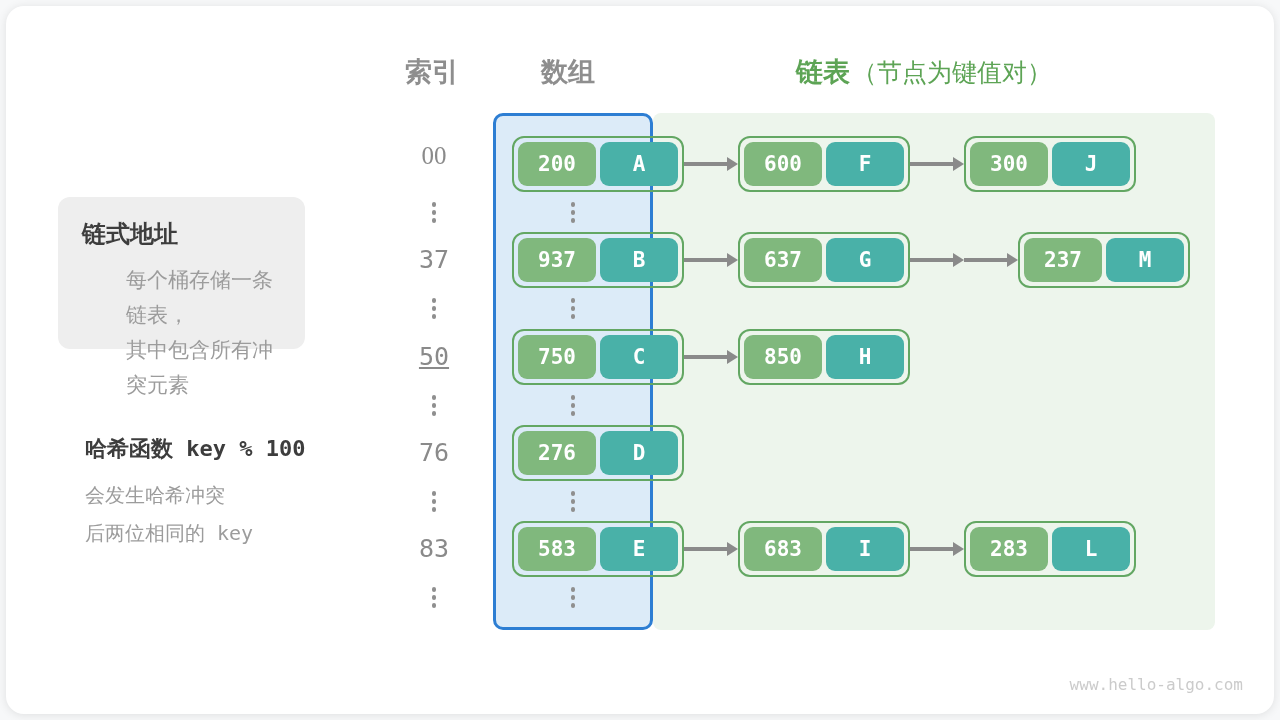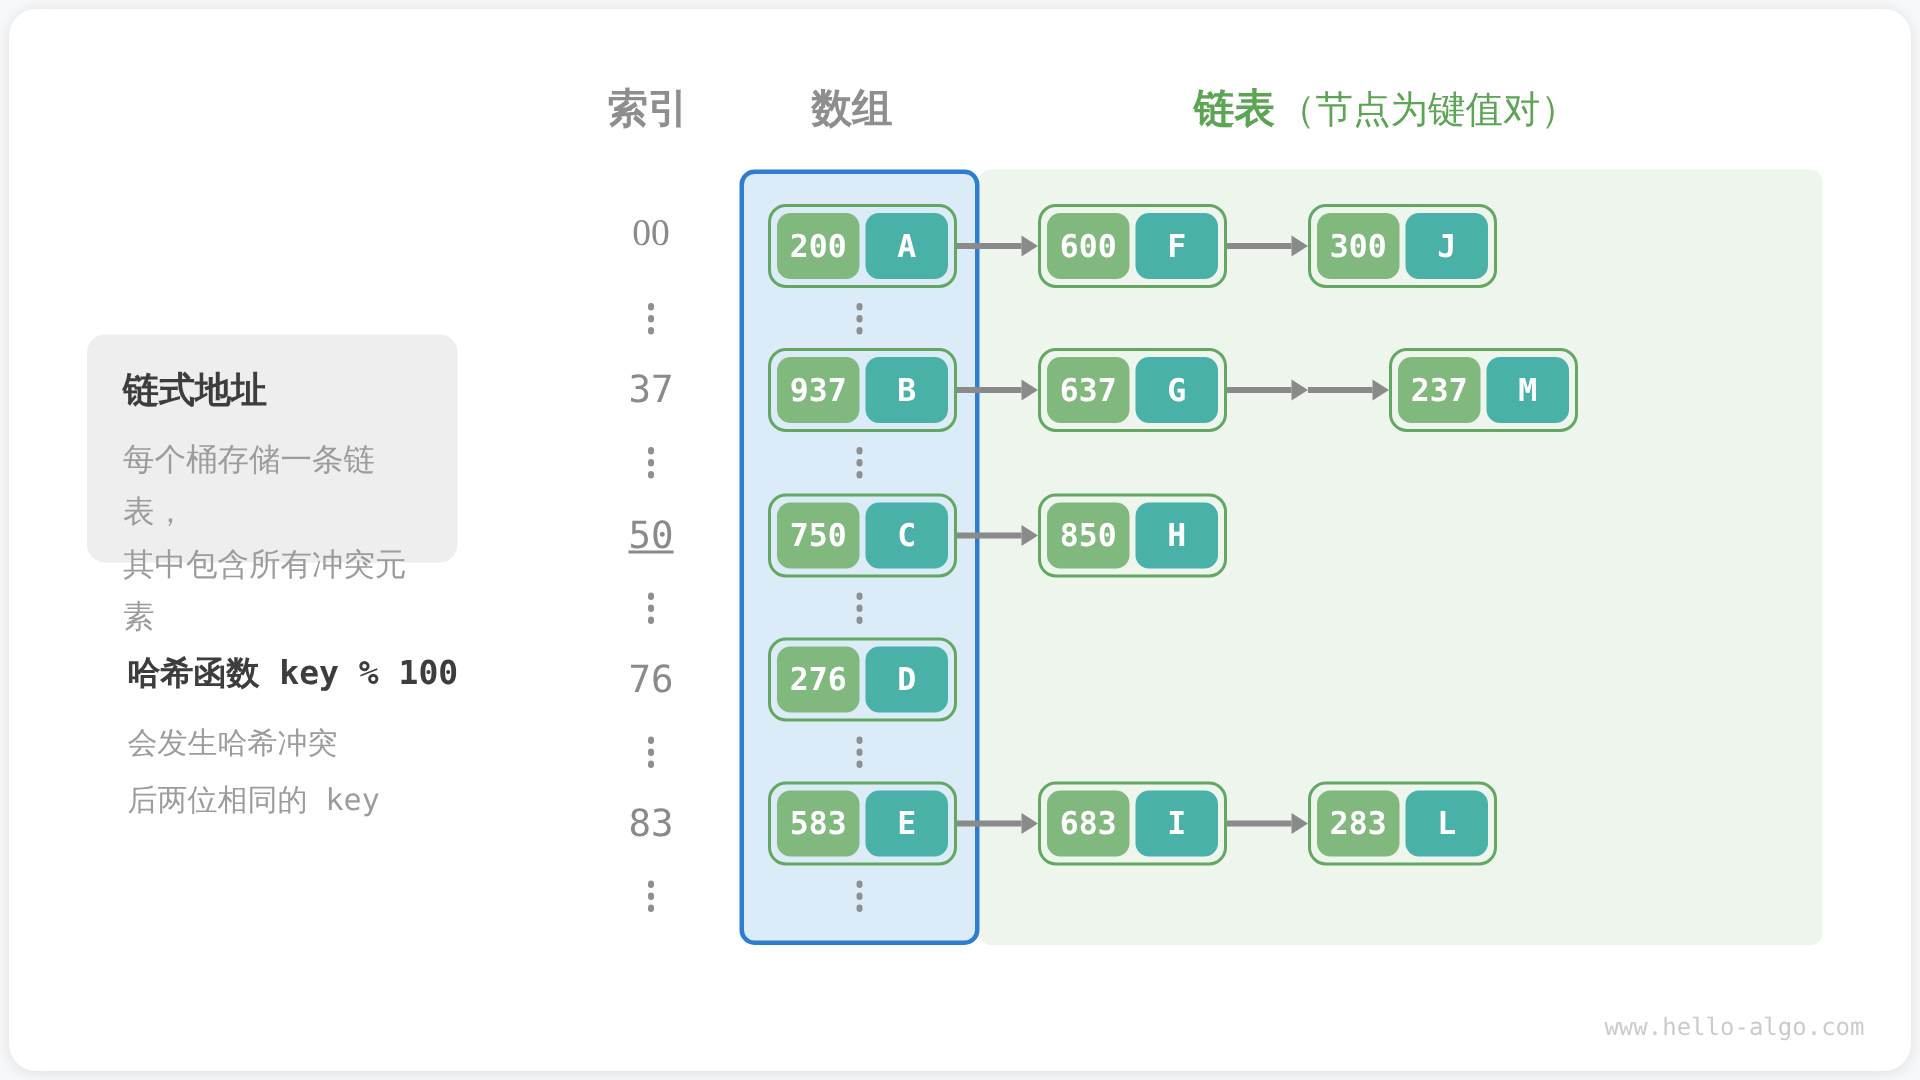--- a/index.html
+++ b/index.html
@@ -24,37 +24,37 @@
   
   .col-header{position:absolute;top:54px;font-size:27px;font-weight:bold;color:#8e8e8e;white-space:nowrap;}
   .col-header.green{color:var(--header-green);display:flex;align-items:baseline;justify-content:space-between;}
   .col-header .note{font-weight:500;font-size:25px;margin-left:2px;}
   
   .list-panel{position:absolute;left:653px;top:113px;width:562px;height:517px;
               background:var(--list-bg);border-radius:8px;}
   .array-panel{position:absolute;left:493px;top:113px;width:160px;height:517px;
                background:var(--array-bg);border:3px solid var(--array-border);border-radius:10px;}
   
-  .concept-box{position:absolute;left:58px;top:223px;width:247px;height:152px;
+  .concept-box{position:absolute;left:58px;top:197px;width:247px;height:152px;
                background:var(--box-bg);border-radius:12px;padding:21px 24px;}
   .concept-title{font-size:24px;font-weight:bold;color:var(--dark-text);margin-bottom:13px;}
-  .concept-line{font-size:21px;color:var(--muted-text);line-height:35px;}
+  .concept-line{font-size:21px;color:var(--muted-text);line-height:35px;margin-left:44px;}
   
   .hash-title{position:absolute;left:85px;top:434px;font-size:22px;font-weight:bold;color:var(--dark-text);
               font-family:"DejaVu Sans Mono","DejaVu Sans",monospace;white-space:nowrap;}
   .hash-lines{position:absolute;left:85px;top:476px;font-size:20px;color:var(--muted-text);
               font-family:"DejaVu Sans Mono","DejaVu Sans",monospace;line-height:38px;white-space:nowrap;}
   
   .idx-label{position:absolute;width:60px;text-align:center;
              font-family:"DejaVu Sans Mono","Liberation Mono",monospace;
              font-size:25px;color:var(--gray-text);}
   
   .chain-row{position:absolute;display:flex;align-items:center;}
   .node{display:flex;gap:4px;padding:4px;border:2px solid var(--node-border);border-radius:12px;height:56px;}
-  .pill{width:55px;height:44px;border-radius:9px;display:flex;align-items:center;justify-content:center;
+  .pill{width:78px;height:44px;border-radius:9px;display:flex;align-items:center;justify-content:center;
         color:#ffffff;font-family:"DejaVu Sans Mono","Liberation Mono",monospace;font-size:21px;font-weight:bold;}
   .pill.key{background:var(--key-green);}
   .pill.val{background:var(--value-teal);}
   .arrow{width:54px;height:56px;display:flex;align-items:center;}
   .arrow::before{content:"";flex:1;height:4px;background:var(--gray-text);}
   .arrow::after{content:"";width:0;height:0;border-left:11px solid var(--gray-text);
                 border-top:7px solid transparent;border-bottom:7px solid transparent;}
   
   .vdots{position:absolute;display:flex;flex-direction:column;gap:3.5px;align-items:center;}
   .vdots i{display:block;width:4.5px;height:4.5px;border-radius:50%;background:#8f8f8f;}

